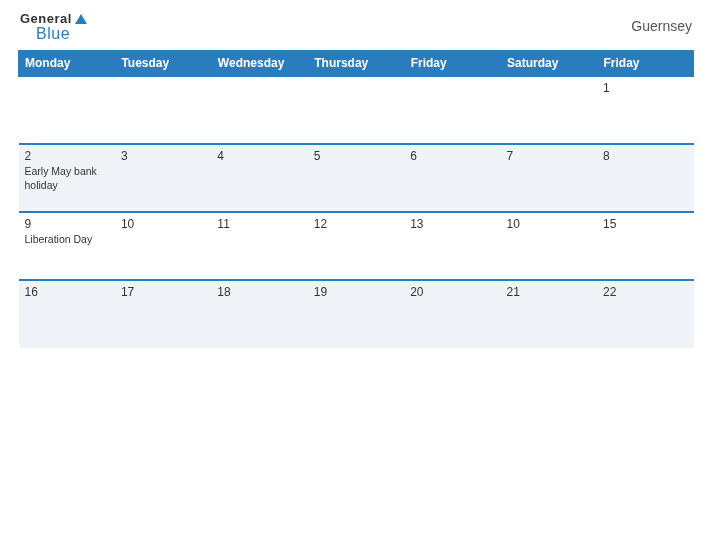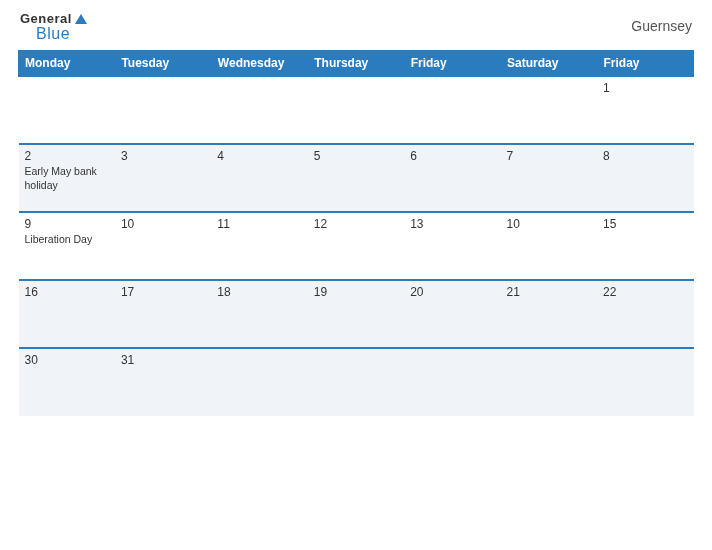--- a/index.html
+++ b/index.html
@@ -217,28 +217,15 @@
           <td class="alt-row">
             <span class="day-num">20</span>
           </td>
           <td class="alt-row">
             <span class="day-num">21</span>
           </td>
           <td class="alt-row">
             <span class="day-num">22</span>
           </td>
         </tr>
-        <tr class="row-last">
-          <td class="alt-row">
-            <span class="day-num">30</span>
-          </td>
-          <td class="alt-row">
-            <span class="day-num">31</span>
-          </td>
-          <td class="alt-row"></td>
-          <td class="alt-row"></td>
-          <td class="alt-row"></td>
-          <td class="alt-row"></td>
-          <td class="alt-row"></td>
-        </tr>
       </tbody>
   </table>
 </div>
 
 </body></html>

